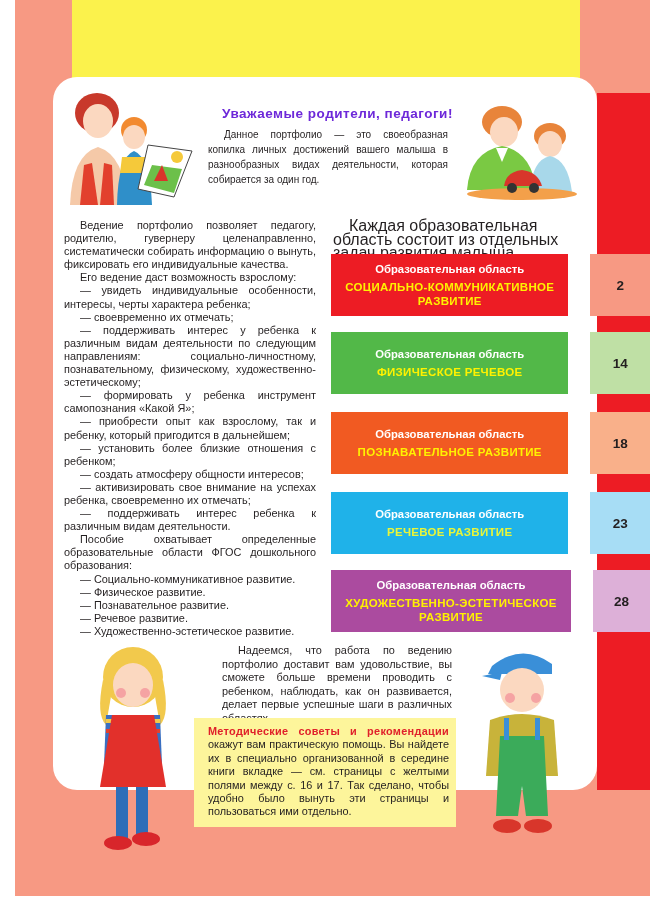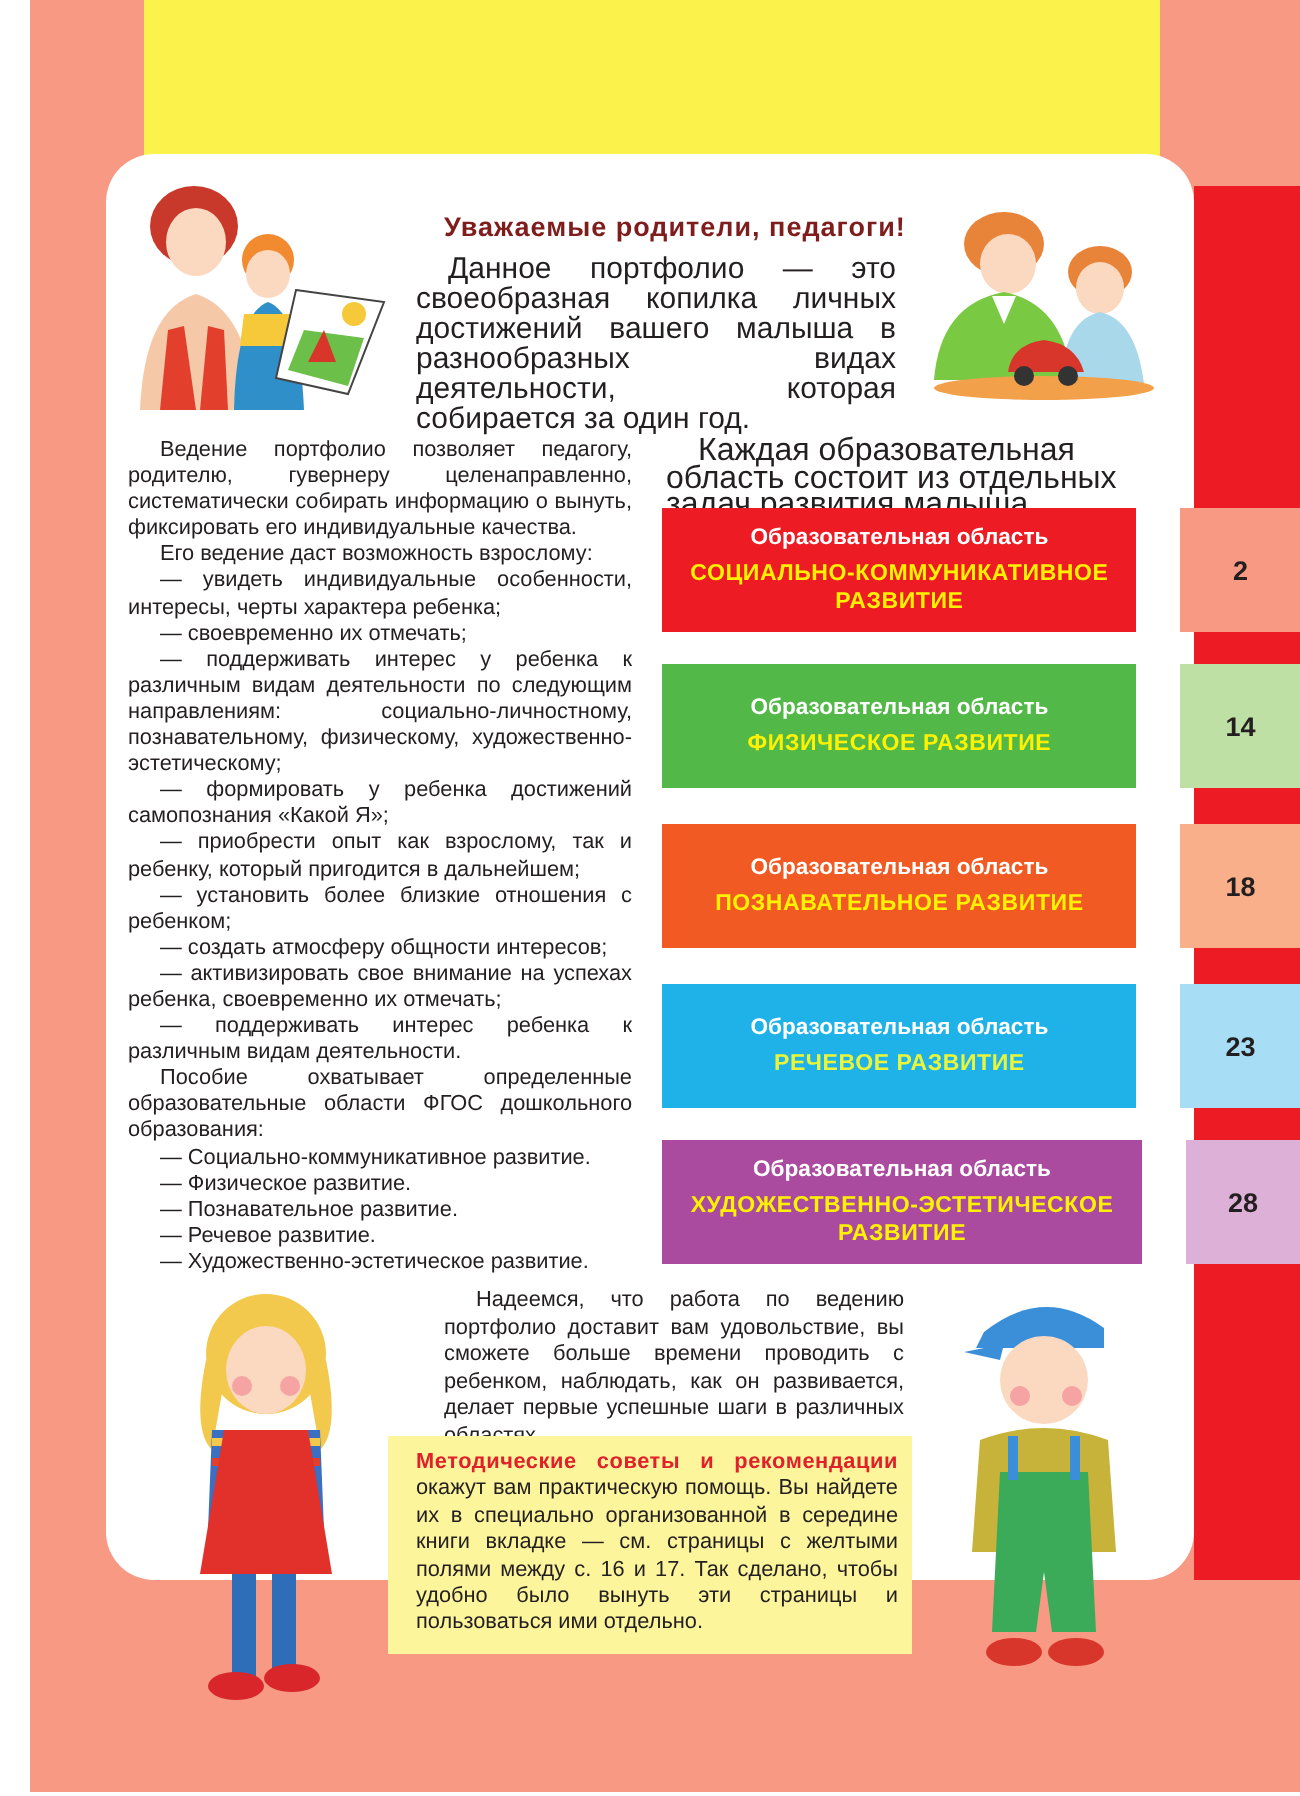--- a/index.html
+++ b/index.html
@@ -25,25 +25,25 @@
       position: absolute; left: 53px; top: 77px; width: 544px; height: 713px;
       background: #ffffff; border-radius: 24px;
     }
 
     
     .illus { position: absolute; }
     .illus svg { display: block; }
 
     .heading {
       position: absolute; left: 222px; top: 106px;
-      font-weight: bold; font-size: 13.5px; color: #7f1d1d; letter-spacing: 0.5px;
+      font-weight: bold; font-size: 13.5px; color: #6d28d9; letter-spacing: 0.5px;
     }
     .intro {
       position: absolute; left: 208px; top: 127px; width: 240px;
-      font-size: 15px; line-height: 15px; text-align: justify;
+      font-size: 10px; line-height: 15px; text-align: justify;
     }
     .intro p { margin: 0; text-indent: 16px; }
 
     .left-col {
       position: absolute; left: 64px; top: 219px; width: 252px;
       font-size: 10.9px; line-height: 13.1px; text-align: justify;
     }
     .left-col p { margin: 0; text-indent: 16px; }
 
     .right-intro {
@@ -130,21 +130,21 @@
 <div class="intro">
   <p>Данное портфолио — это своеобразная копилка личных достижений вашего малыша в разнообразных видах деятельности, которая собирается за один год.</p>
 </div>
 
 <div class="left-col">
   <p>Ведение портфолио позволяет педагогу, родителю, гувернеру целенаправленно, систематически собирать информацию о вынуть, фиксировать его индивидуальные качества.</p>
   <p>Его ведение даст возможность взрослому:</p>
   <p>— увидеть индивидуальные особенности, интересы, черты характера ребенка;</p>
   <p>— своевременно их отмечать;</p>
   <p>— поддерживать интерес у ребенка к различным видам деятельности по следующим направлениям: социально-личностному, познавательному, физическому, художественно-эстетическому;</p>
-  <p>— формировать у ребенка достижений самопознания «Какой Я»;</p>
+  <p>— формировать у ребенка инструмент самопознания «Какой Я»;</p>
   <p>— приобрести опыт как взрослому, так и ребенку, который пригодится в дальнейшем;</p>
   <p>— установить более близкие отношения с ребенком;</p>
   <p>— создать атмосферу общности интересов;</p>
   <p>— активизировать свое внимание на успехах ребенка, своевременно их отмечать;</p>
   <p>— поддерживать интерес ребенка к различным видам деятельности.</p>
   <p>Пособие охватывает определенные образовательные области ФГОС дошкольного образования:</p>
   <p>— Социально-коммуникативное развитие.</p>
   <p>— Физическое развитие.</p>
   <p>— Познавательное развитие.</p>
   <p>— Речевое развитие.</p>
@@ -159,21 +159,21 @@
   <div class="area-main" style="background:#ed1c24;">
     <div class="area-label">Образовательная область</div>
     <div class="area-name" style="color:#fff200; width:225px;">СОЦИАЛЬНО-КОММУНИКАТИВНОЕ РАЗВИТИЕ</div>
   </div>
   <div class="area-page" style="background:#f79983;">2</div>
 </div>
 
 <div class="area" style="top:332px;">
   <div class="area-main" style="background:#52b848;">
     <div class="area-label">Образовательная область</div>
-    <div class="area-name" style="color:#fff200;">ФИЗИЧЕСКОЕ РАЗВИТИЕ</div>
+    <div class="area-name" style="color:#fff200;">ФИЗИЧЕСКОЕ РЕЧЕВОЕ</div>
   </div>
   <div class="area-page" style="background:#bfe0a5;">14</div>
 </div>
 
 <div class="area" style="top:412px;">
   <div class="area-main" style="background:#f15a22;">
     <div class="area-label">Образовательная область</div>
     <div class="area-name" style="color:#fff200;">ПОЗНАВАТЕЛЬНОЕ РАЗВИТИЕ</div>
   </div>
   <div class="area-page" style="background:#f9b08a;">18</div>

